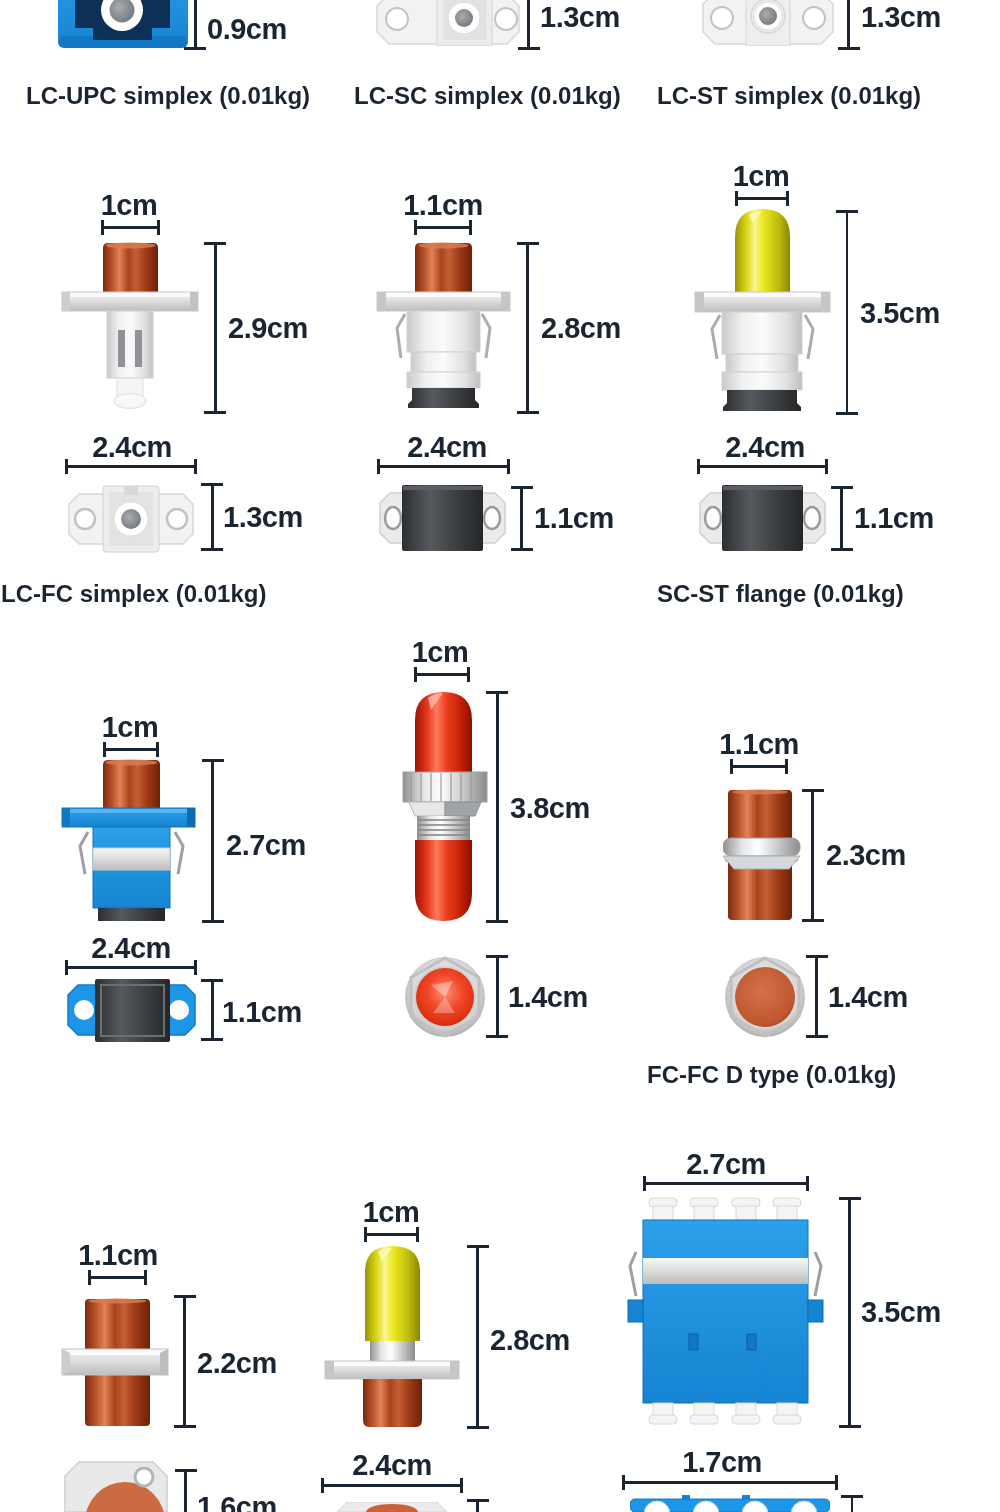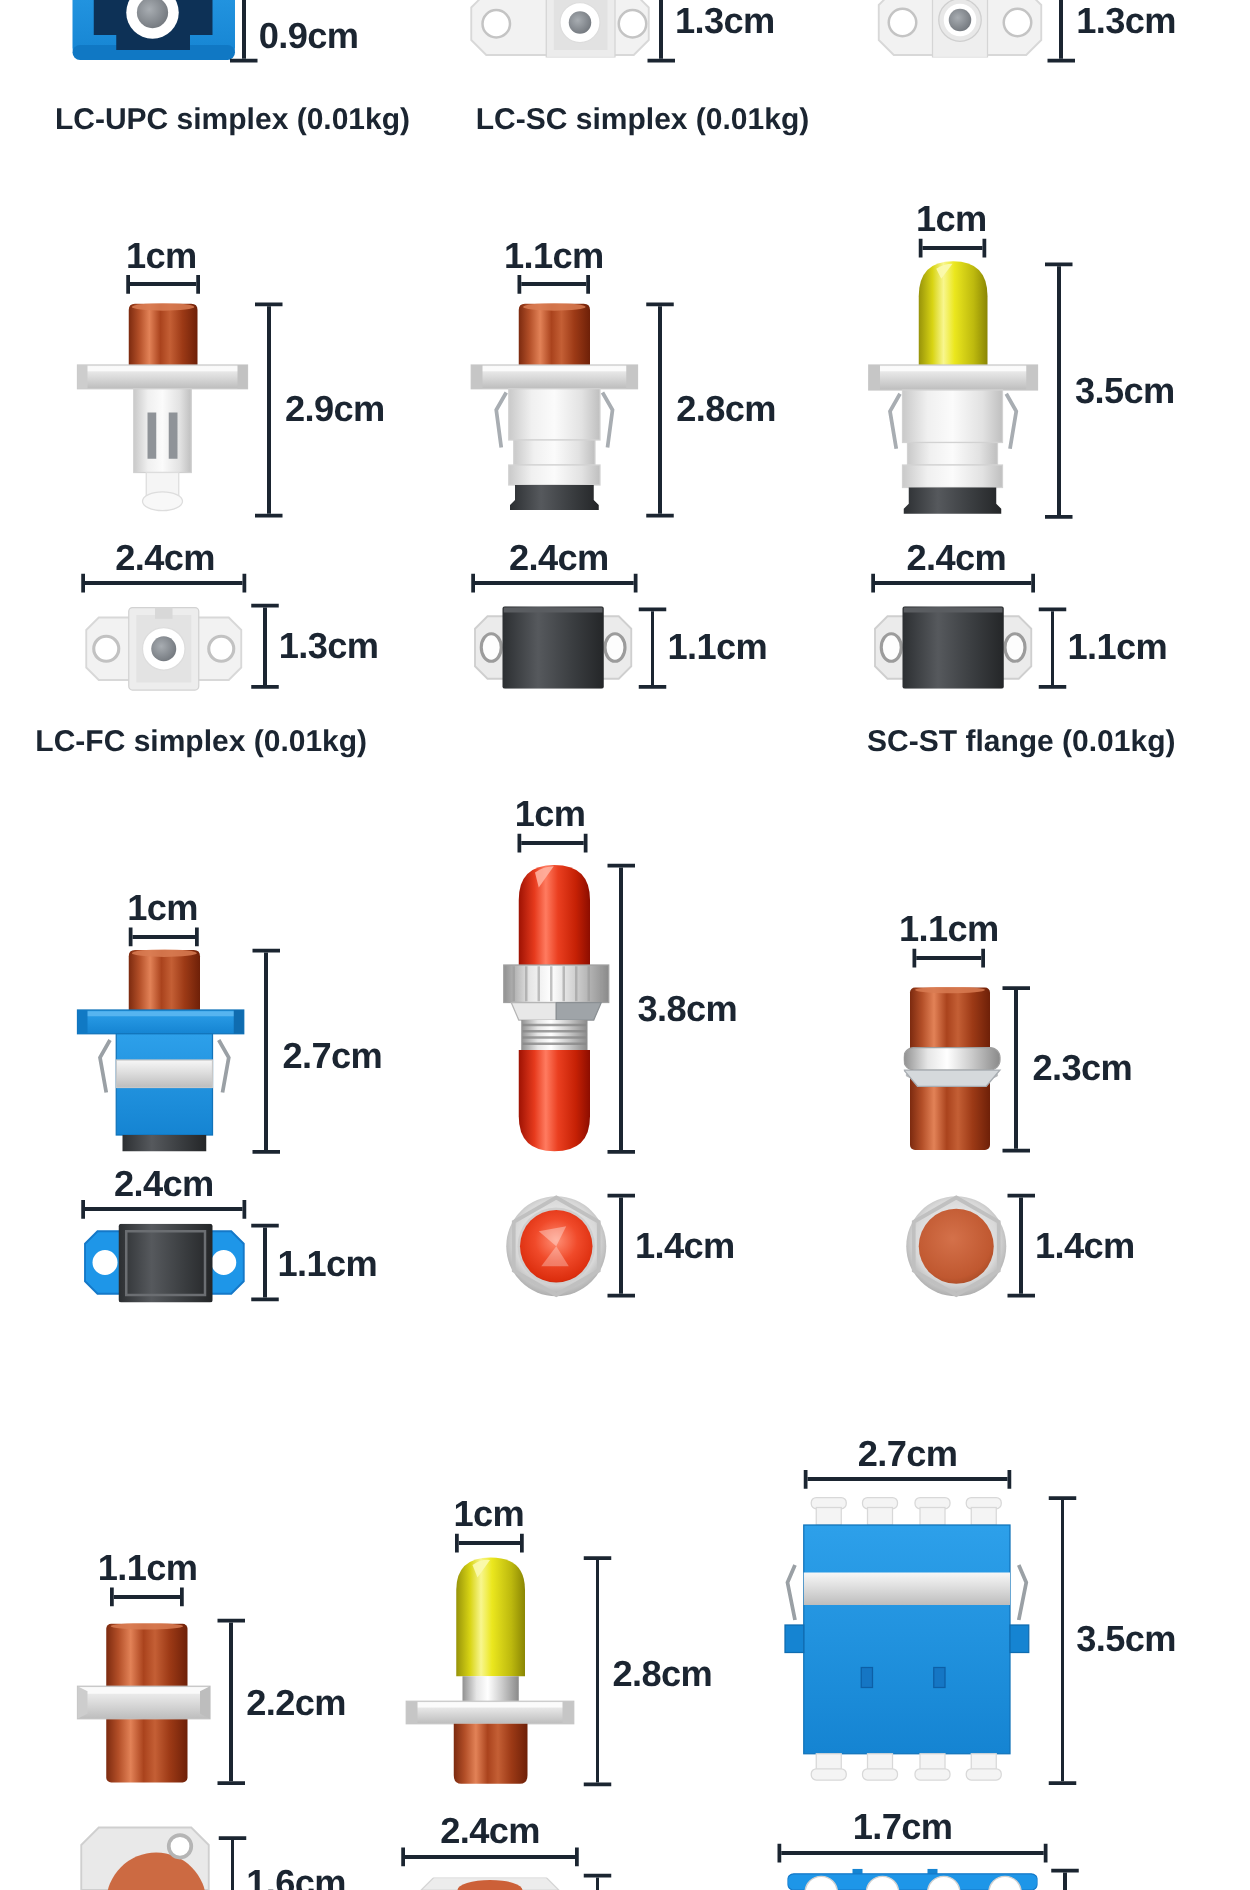--- a/index.html
+++ b/index.html
@@ -10,21 +10,21 @@
   font-family:"Liberation Sans", sans-serif;
   --ink:#1b2531;
 }
 .dim {
   position:absolute; font-weight:700; font-size:29px; color:var(--ink);
   letter-spacing:-0.5px; white-space:nowrap;
 }
 .dim.ctr { width:100px; text-align:center; }
 .lbl {
   position:absolute; font-weight:700; font-size:24px; color:var(--ink);
-  width:320px; text-align:center; white-space:nowrap;
+  width:320px; white-space:nowrap;
 }
 .hb {
   position:absolute; height:15px;
   border-left:3px solid var(--ink); border-right:3px solid var(--ink);
   background:linear-gradient(to bottom,
     transparent calc(50% - 1.5px), var(--ink) calc(50% - 1.5px),
     var(--ink) calc(50% + 1.5px), transparent calc(50% + 1.5px));
 }
 .vd {
   position:absolute; width:22px;
@@ -148,20 +148,21 @@
     <path d="M14,12 H120 L132,24 V52 L120,64 H14 L2,52 V24 Z" fill="#f2f2f2" stroke="#d8d8d8" stroke-width="1.5"></path>
     <circle cx="21" cy="38" r="11" fill="#ffffff" stroke="#c4c4c4" stroke-width="2"></circle>
     <circle cx="113" cy="38" r="11" fill="#ffffff" stroke="#c4c4c4" stroke-width="2"></circle>
     <rect x="45" y="6" width="44" height="60" fill="#eeeeee" stroke="#d5d5d5"></rect>
     <circle cx="67" cy="36" r="17" fill="#e8e8e8" stroke="#cfcfcf"></circle>
     <circle cx="67" cy="36" r="13" fill="#ffffff"></circle>
     <circle cx="67" cy="36" r="9" fill="url(#rGry)"></circle>
   </svg>
   <div class="vd cb" style="left:838px;top:-24px;height:74px"></div>
   <div class="dim" style="left:861px;top:1px">1.3cm</div>
+  <div class="lbl" style="left:657px;top:82px">LC-ST simplex (0.01kg)</div>
 
   <div class="dim ctr" style="left:79px;top:189px">1cm</div>
   <div class="hb" style="left:101px;top:220px;width:59px"></div>
   <svg class="pimg" style="left:60px;top:240px" width="140" height="172">
     <path d="M43,8 Q43,3 48,3 H93 Q98,3 98,8 V52 H43 Z" fill="url(#gRed)"></path>
     <ellipse cx="70.5" cy="5.5" rx="25" ry="3" fill="#d87b52" opacity="0.85"></ellipse>
     <rect x="2" y="52" width="136" height="19" fill="url(#gSilV)" stroke="#c9c9c9"></rect>
     <rect x="3" y="53" width="134" height="4" fill="#fafafa"></rect>
     <rect x="2" y="52" width="8" height="19" fill="#cdcdcd"></rect>
     <rect x="130" y="52" width="8" height="19" fill="#c2c2c2"></rect>
@@ -330,20 +331,21 @@
   </svg>
   <div class="vd ct cb" style="left:802px;top:789px;height:133px"></div>
   <div class="dim" style="left:826px;top:839px">2.3cm</div>
   <svg class="pimg" style="left:723px;top:955px" width="84" height="84">
     <circle cx="42" cy="42" r="40" fill="url(#rSil)"></circle>
     <polygon points="42,3 76,22.5 76,61.5 42,81 8,61.5 8,22.5" fill="none" stroke="#c0c0c0" stroke-width="3"></polygon>
     <circle cx="42" cy="42" r="30" fill="url(#rOrg)"></circle>
   </svg>
   <div class="vd ct cb" style="left:806px;top:955px;height:83px"></div>
   <div class="dim" style="left:828px;top:981px">1.4cm</div>
+  <div class="lbl" style="left:647px;top:1061px">FC-FC D type (0.01kg)</div>
 
   <div class="dim ctr" style="left:68px;top:1239px">1.1cm</div>
   <div class="hb" style="left:88px;top:1270px;width:59px"></div>
   <svg class="pimg" style="left:60px;top:1297px" width="112" height="131">
     <rect x="25" y="2" width="65" height="127" rx="4" fill="url(#gRed)"></rect>
     <ellipse cx="57.5" cy="4" rx="29" ry="2.5" fill="#d87b52" opacity="0.85"></ellipse>
     <rect x="2" y="52" width="106" height="26" fill="url(#gSilV)" stroke="#c2c2c2"></rect>
     <rect x="3" y="53" width="104" height="5" fill="#fafafa"></rect>
     <path d="M2,52 V78 L10,74 V56 Z" fill="#cdcdcd"></path>
     <path d="M108,52 V78 L100,74 V56 Z" fill="#bdbdbd"></path>

